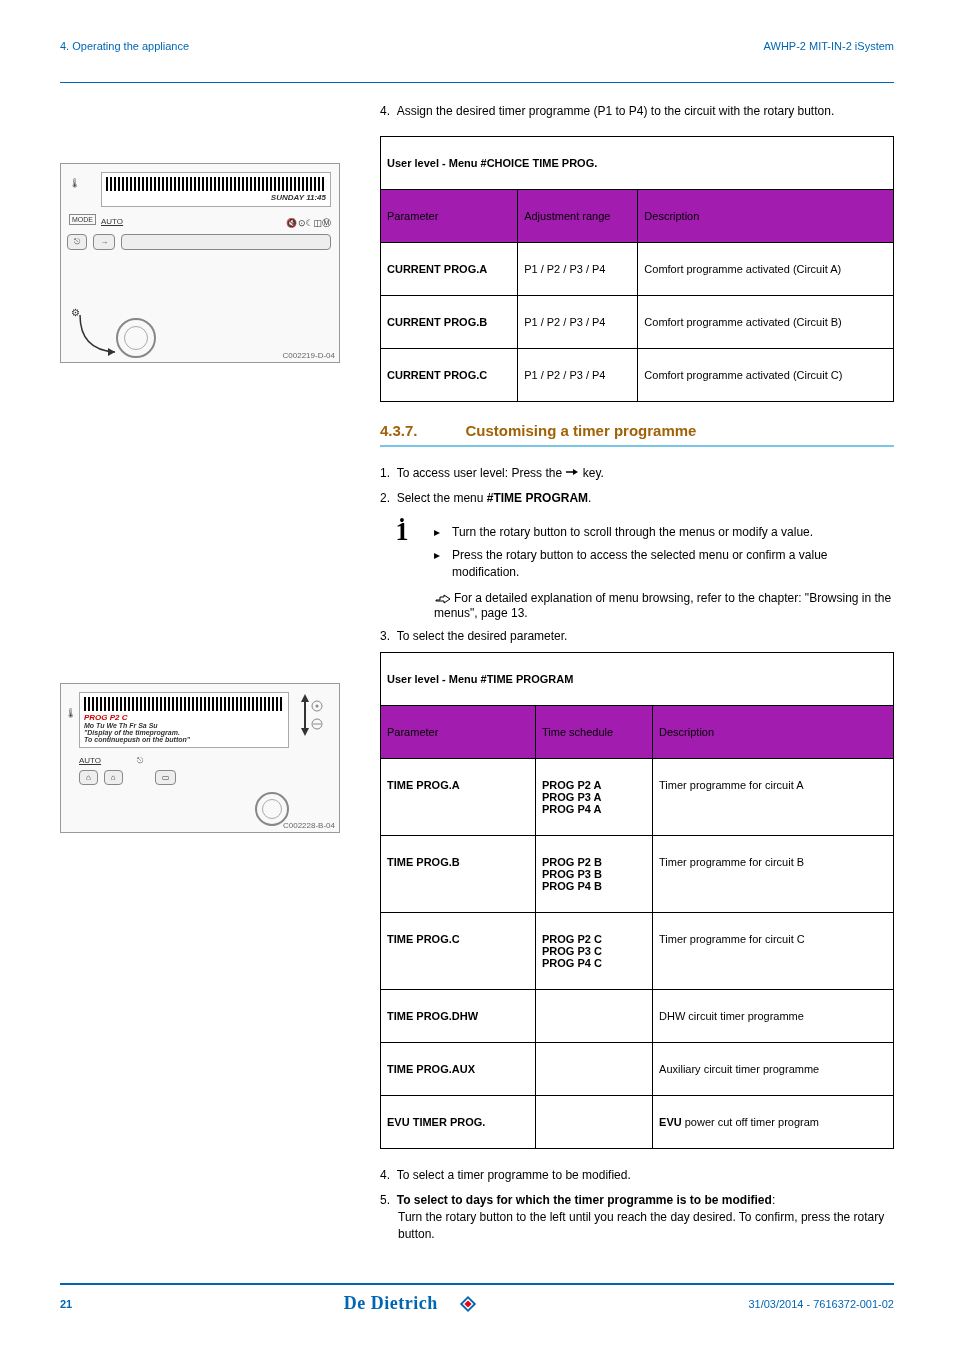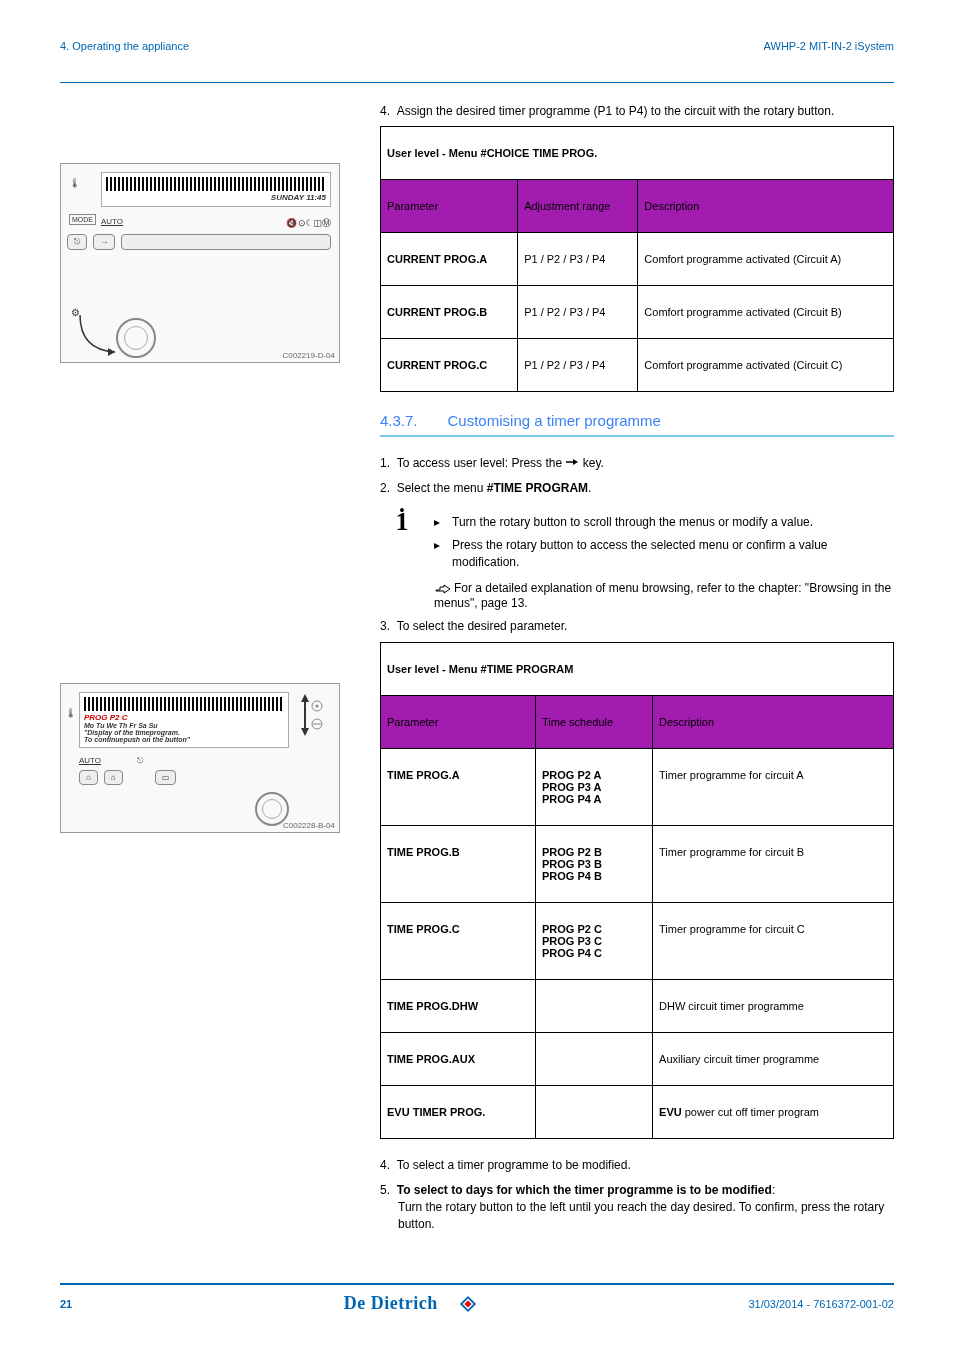--- a/index.html
+++ b/index.html
@@ -4,26 +4,26 @@
 <style>
   * { box-sizing: border-box; margin: 0; padding: 0; }
   body { font-family: Arial, Helvetica, sans-serif; font-size: 12px; color: #000; background: #fff; width: 954px; height: 1350px; position: relative; padding: 40px 60px 0 60px; }
   .header-row { display: flex; justify-content: space-between; align-items: center; margin-bottom: 30px; font-size: 11px; }
   .header-left { color: #0066b3; }
   .header-right { color: #0066b3; }
   .hr-top { border: none; border-top: 1px solid #0066b3; margin-top: 4px; }
   .content { display: flex; gap: 20px; margin-top: 20px; }
   .left-col { width: 300px; flex-shrink: 0; }
   .right-col { flex: 1; }
-  .para { margin-bottom: 6px; line-height: 1.4; }
+  .para { margin-bottom: 16px; line-height: 1.4; }
   table.menu { border-collapse: collapse; width: 100%; margin-bottom: 18px; font-size: 11px; }
   table.menu th, table.menu td { border: 1px solid #000; padding: 20px 6px; text-align: left; vertical-align: top; }
   table.menu thead th.title { background: #fff; font-weight: bold; }
   table.menu tr.header-row-tbl th { background: #a21caf; font-weight: normal; }
-  .section-title { color: #3b82f6; font-weight: normal; font-size: 15px; margin: 20px 0 6px 0; display: flex; gap: 30px; }
+  .section-title { color: #a16207; font-weight: bold; font-size: 15px; margin: 20px 0 6px 0; display: flex; gap: 48px; }
   .section-underline { border: none; border-top: 2px solid #7ac6e6; margin-bottom: 18px; width: 100%; }
   .ol-step { margin-bottom: 8px; line-height: 1.4; }
   .sub-bullets { margin-left: 60px; margin-top: 10px; margin-bottom: 10px; }
   .sub-bullets li { list-style: none; margin-bottom: 6px; position: relative; padding-left: 18px; line-height: 1.4; }
   .sub-bullets li::before { content: "▸"; position: absolute; left: 0; top: 0; }
   .diagram { border: 1px solid #999; background: #f9f9f9; position: relative; font-size: 8px; color: #333; }
   .diagram1 { width: 280px; height: 200px; margin-top: 60px; }
   .diagram2 { width: 280px; height: 150px; margin-top: 320px; }
   .diag-lcd { border: 1px solid #aaa; margin: 8px; padding: 4px; background:#fff; }
   .diag-bars { height: 14px; background: repeating-linear-gradient(90deg,#000,#000 2px,#fff 2px,#fff 4px); margin-bottom:2px;}

